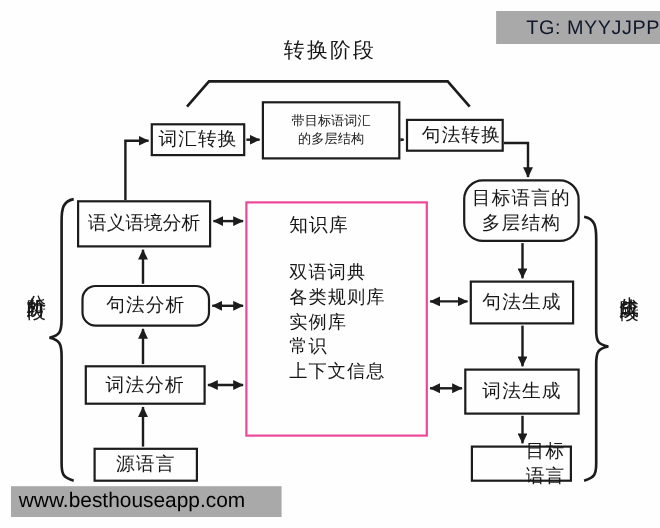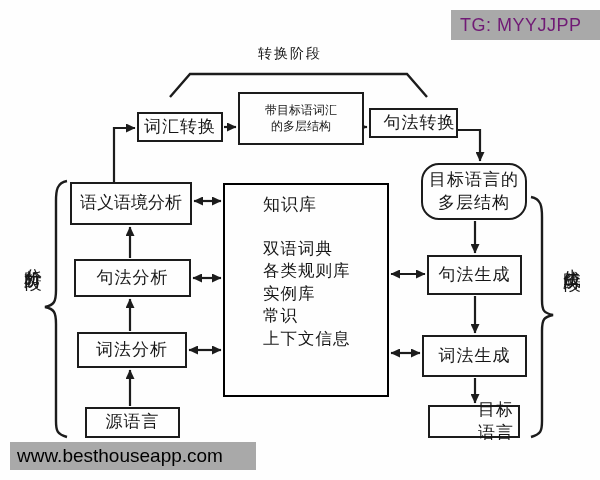--- a/index.html
+++ b/index.html
@@ -27,64 +27,65 @@
     justify-content: center;
     text-align: center;
     font-size: 17px;
     line-height: 1.3;
     white-space: pre-line;
     letter-spacing: 1px;
   }
   .kb {
     position: absolute;
     box-sizing: border-box;
-    border: 2px solid #000000;
+    border: 2px solid #ec4899;
     background: #fefefe;
     left: 223px; top: 183px;
     width: 166px; height: 214px;
   }
   .kb-title {
     position: absolute;
     left: 38px; top: 8px;
     font-size: 17px;
     letter-spacing: 1px;
   }
   .kb-items {
     position: absolute;
     left: 38px; top: 52px;
     font-size: 16.5px;
     line-height: 22.4px;
     letter-spacing: 1px;
   }
   .hlabel {
     position: absolute;
-    left: 258px; top: 45px;
-    font-size: 14px;
+    left: 258px; top: 33px;
+    font-size: 19px;
     letter-spacing: 2px;
   }
   .vlabel {
     position: absolute;
     writing-mode: vertical-rl;
     text-orientation: upright;
     font-size: 17.5px;
     letter-spacing: 2px;
   }
   .vlabel.analysis { left: 21px; top: 254px; }
   .vlabel.generation { left: 560px; top: 255px; }
   .badge {
     position: absolute;
     left: 451px; top: 10px;
     width: 149px; height: 30px;
     background: #a9a9a9;
-    color: #701a75;
+    color: #0f172a;
     font-size: 18px;
     line-height: 30px;
     padding-left: 9px;
     box-sizing: border-box;
     letter-spacing: 0.5px;
+    text-align: right;
   }
   .watermark {
     position: absolute;
     left: 10px; top: 442px;
     width: 246px; height: 28px;
     background: #a9a9a9;
     color: #000000;
     font-size: 19px;
     line-height: 28px;
     padding-left: 7px;
@@ -141,21 +142,21 @@
   </svg>
 
   <div class="box" style="left:137px; top:112px; width:86px; height:30px;">词汇转换</div>
   <div class="box" style="left:238px; top:92px; width:126px; height:53px; font-size:12px; letter-spacing:0;">带目标语词汇
 的多层结构</div>
   <div class="box" style="left:369px; top:108px; width:89px; height:30px;padding-left:12px;">句法转换</div>
   <div class="box" style="left:421px; top:163px; width:106px; height:57px;border-radius:18px;">目标语言的
 多层结构</div>
 
   <div class="box" style="left:70px; top:182px; width:122px; height:43px; letter-spacing:0;">语义语境分析</div>
-  <div class="box" style="left:74px; top:259px; width:117px; height:38px;">句法分析</div>
+  <div class="box" style="left:74px; top:259px; width:117px; height:38px;border-radius:13px;">句法分析</div>
   <div class="box" style="left:77px; top:332px; width:110px; height:36px;">词法分析</div>
   <div class="box" style="left:85px; top:407px; width:95px; height:31px;">源语言</div>
 
   <div class="kb">
     <div class="kb-title">知识库</div>
     <div class="kb-items">
       <div>双语词典</div>
       <div>各类规则库</div>
       <div>实例库</div>
       <div>常识</div>

